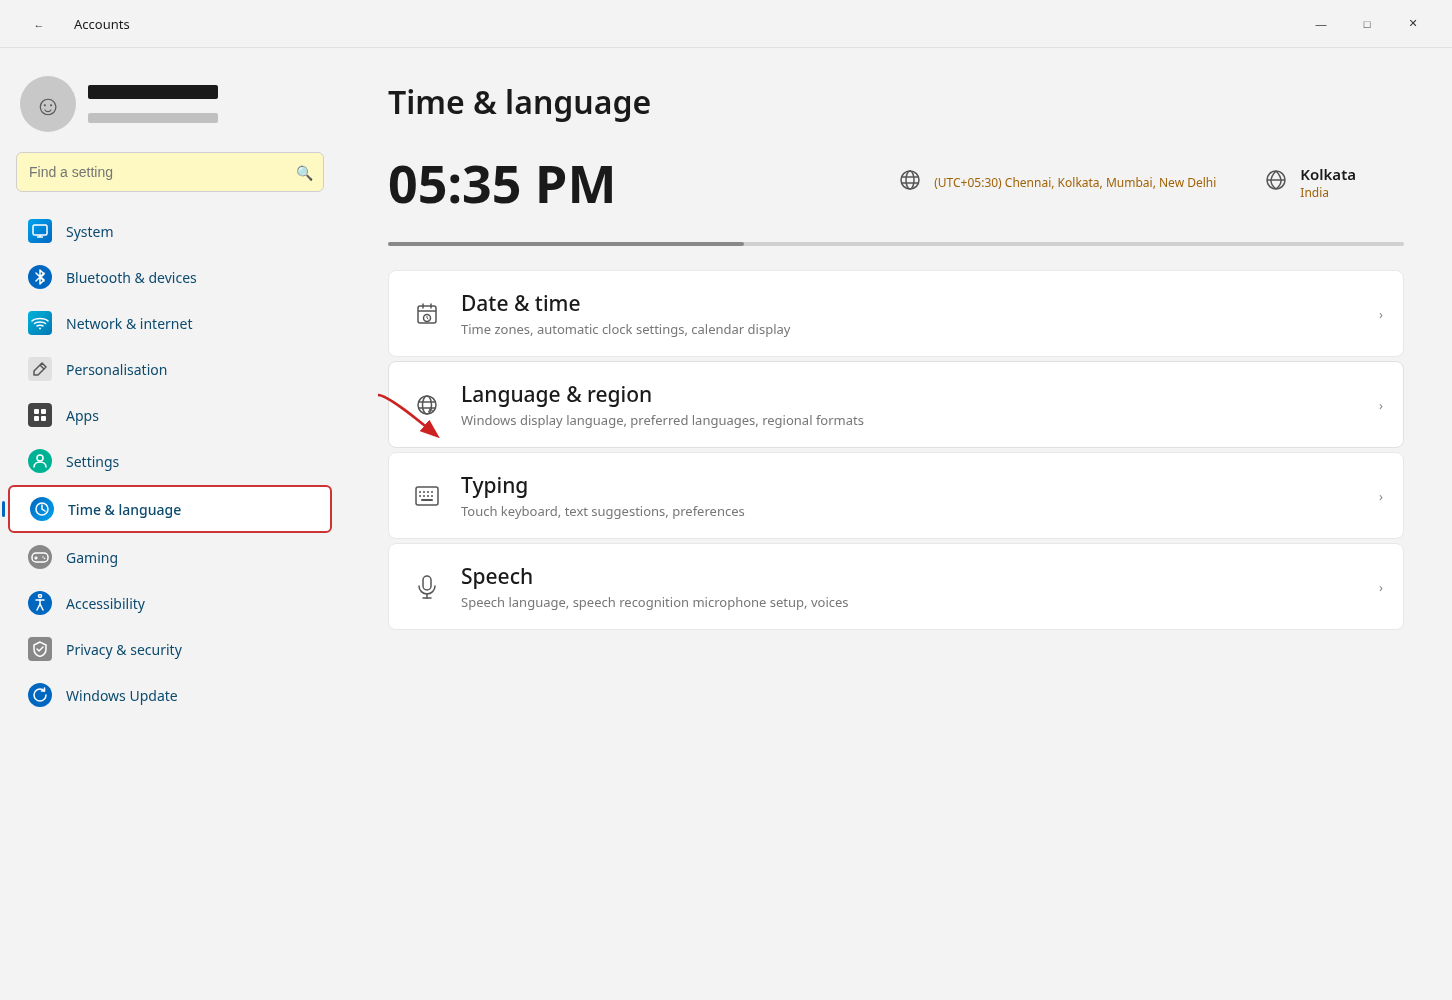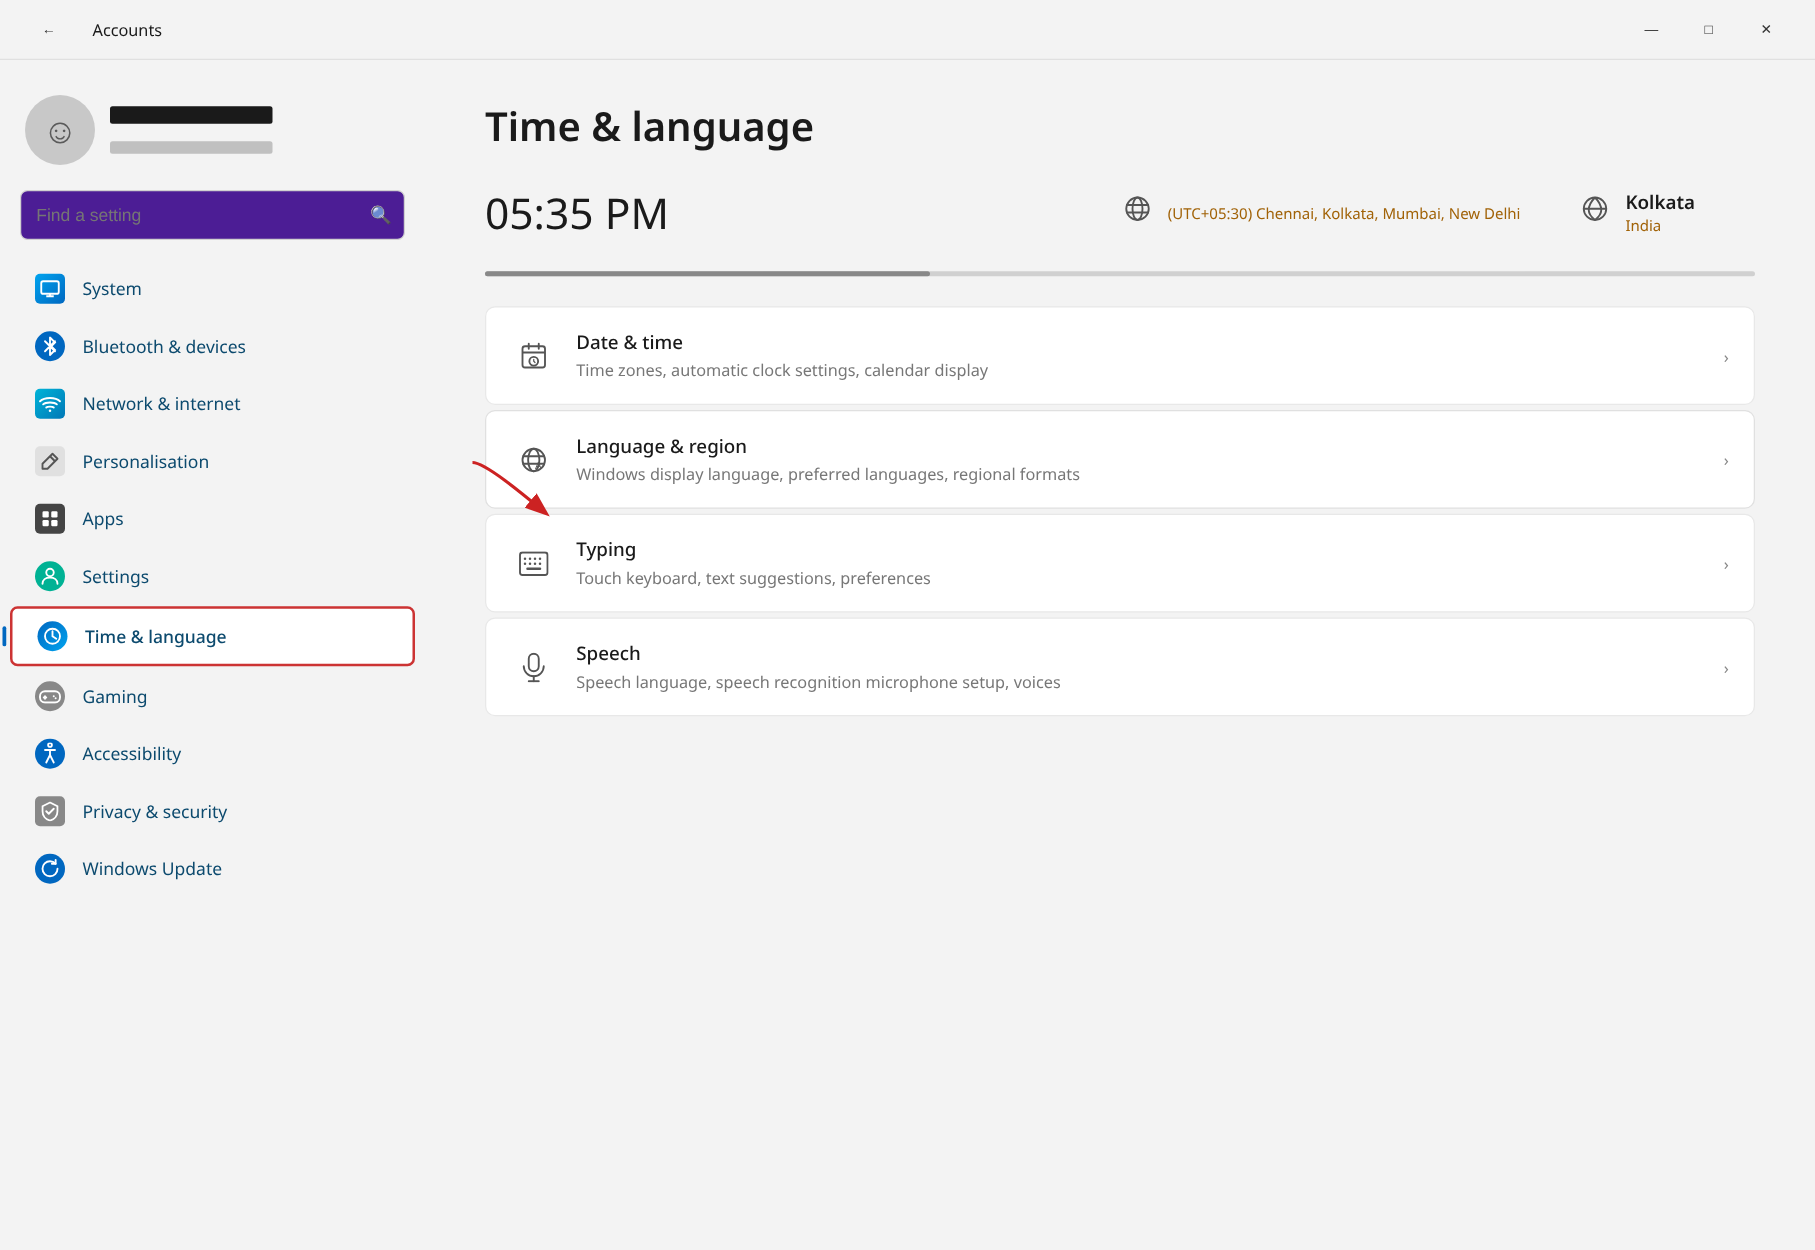--- a/index.html
+++ b/index.html
@@ -106,21 +106,21 @@
     .search-box {
       margin: 0 16px 16px 16px;
       position: relative;
     }
     .search-input {
       width: 100%;
       height: 40px;
       border: 1px solid #d0d0d0;
       border-radius: 6px;
       padding: 0 36px 0 12px;
-      background: #4c1d95;
+      background: #fef9c3;
       font-size: 14px;
       color: #888;
       outline: none;
     }
     .search-icon-wrap {
       position: absolute;
       right: 10px;
       top: 50%;
       transform: translateY(-50%);
       color: #666;
@@ -180,22 +180,22 @@
       margin-bottom: 24px;
     }
 
     .time-header {
       display: flex;
       align-items: center;
       margin-bottom: 24px;
       gap: 0;
     }
     .current-time {
-      font-size: 34px;
-      font-weight: 400;
+      font-size: 52px;
+      font-weight: 700;
       color: #1a1a1a;
       flex: 1;
     }
     .time-info-block {
       display: flex;
       align-items: center;
       gap: 12px;
       margin-right: 48px;
     }
     .time-info-icon {
@@ -249,21 +249,21 @@
       justify-content: center;
       margin-right: 16px;
       flex-shrink: 0;
       font-size: 20px;
       color: #555;
     }
     .card-text {
       flex: 1;
     }
     .card-title {
-      font-size: 15px;
+      font-size: 21px;
       font-weight: 500;
       color: #1a1a1a;
       margin-bottom: 3px;
     }
     .card-desc {
       font-size: 13px;
       color: #777;
     }
     .card-chevron {
       font-size: 13px;

